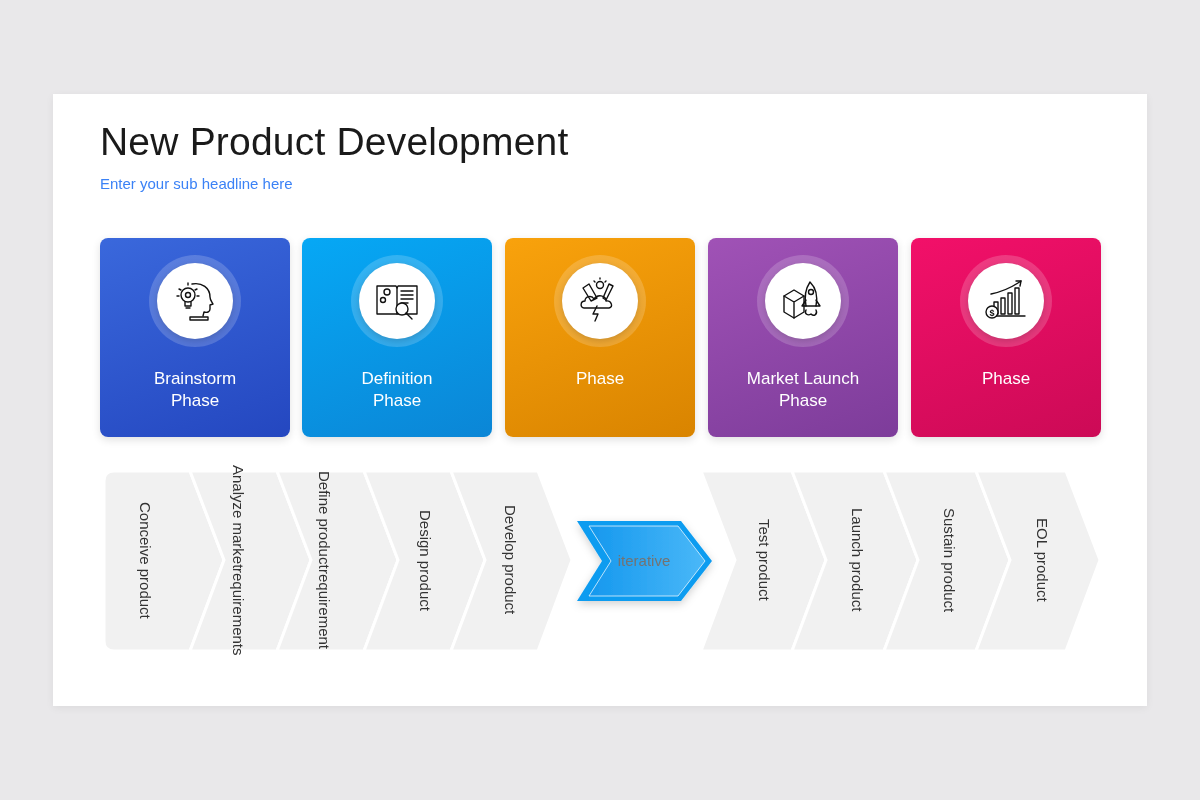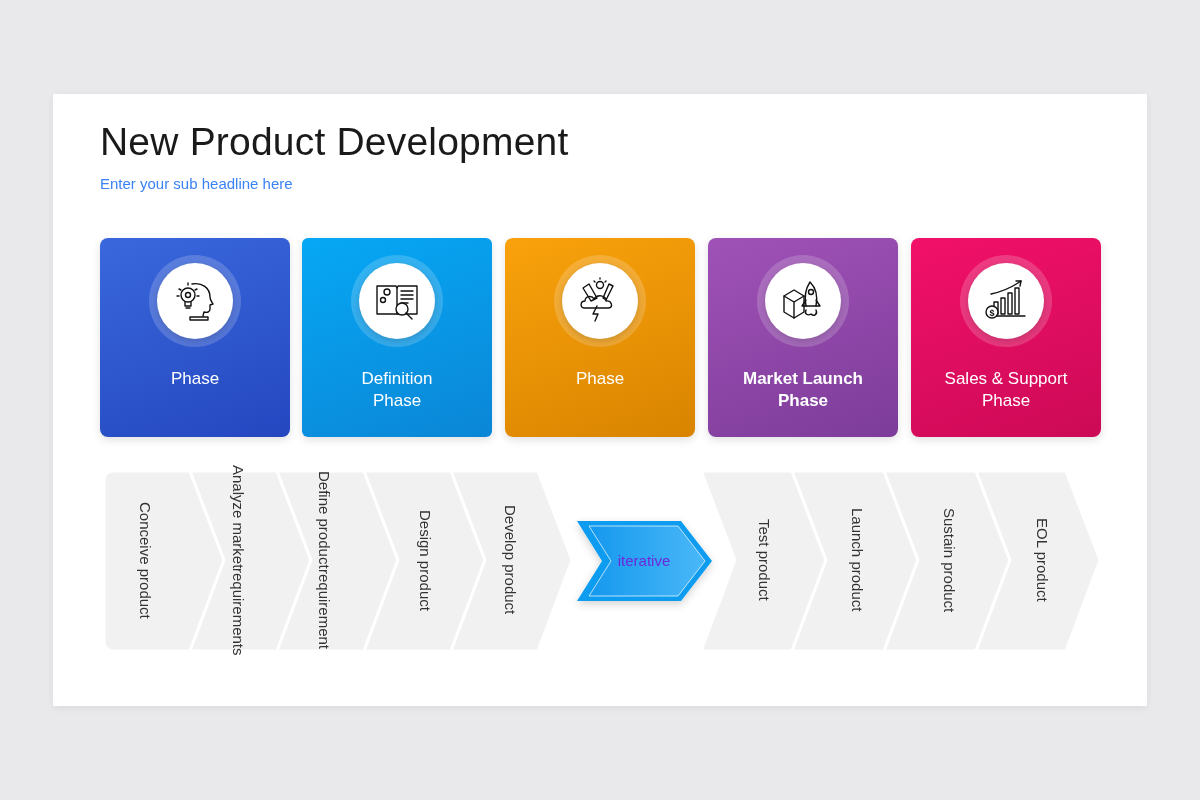--- a/index.html
+++ b/index.html
@@ -34,21 +34,21 @@
     position: absolute; left: 0; right: 0; top: 130px; text-align: center;
     font-size: 17px; line-height: 22px; color: #fff;
   }
   .steps { position: absolute; left: 0; top: 0; width: 1094px; height: 612px; }
   .vtext {
     position: absolute; writing-mode: vertical-rl; font-size: 15px; color: #333;
     line-height: 17px; text-align: center; white-space: nowrap;
   }
   .iter-label {
     position: absolute; left: 541px; top: 458px; width: 100px; text-align: center;
-    font-size: 15px; color: #6d28d9;
+    font-size: 15px; color: #737373;
   }
 </style>
 </head>
 <body>
 
 <div class="slide">
   <div class="title">New Product Development</div>
   <div class="subtitle">Enter your sub headline here</div>
 
   <div class="card" style="left:47px;background:linear-gradient(160deg,#3a68dc,#2447c0);">
@@ -59,25 +59,26 @@
           <path d="M20 41 L38 41 L38 44 L20 44 Z"></path>
           <circle cx="18" cy="19" r="7"></circle>
           <circle cx="18" cy="19" r="2.5"></circle>
           <path d="M15 26 L15 30 L21 30 L21 26"></path>
           <path d="M16 32 L20 32"></path>
           <path d="M18 7 L18 9 M9 13 L11 14 M27 13 L25 14 M7 20 L9 20 M29 20 L27 20"></path>
         </svg>
       </div>
     </div>
     <div class="label">
-      <div>Phase</div>
-    </div>
-  </div>
-
-  <div class="card" style="left:249px;background:linear-gradient(160deg,#06a8f5,#0b86d6);border-radius:6px;">
+      <div>Brainstorm</div>
+      <div>Phase</div>
+    </div>
+  </div>
+
+  <div class="card" style="left:249px;background:linear-gradient(160deg,#06a8f5,#0b86d6);">
     <div class="ring">
       <div class="circle">
         <svg viewBox="0 0 50 50" fill="none" stroke="#111" stroke-width="1.4" stroke-linecap="round" stroke-linejoin="round">
           <path d="M5 10 L24 10 L25 12 L26 10 L45 10 L45 38 L5 38 Z"></path>
           <path d="M25 12 L25 38"></path>
           <path d="M29 15 L41 15 M29 19 L41 19 M29 23 L41 23 M29 27 L36 27"></path>
           <circle cx="15" cy="16" r="3"></circle>
           <circle cx="11" cy="24" r="2.5"></circle>
           <circle cx="30" cy="33" r="6" fill="#fff"></circle>
           <path d="M34 37 L40 43"></path>
@@ -101,21 +102,21 @@
           <circle cx="25" cy="9" r="3.5"></circle>
           <path d="M25 2 L25 3 M19 5 L20 6 M31 5 L30 6"></path>
         </svg>
       </div>
     </div>
     <div class="label">
       <div>Phase</div>
     </div>
   </div>
 
-  <div class="card" style="left:655px;background:linear-gradient(160deg,#a052b6,#7d3c9a);font-weight:bold;">
+  <div class="card" style="left:655px;background:linear-gradient(160deg,#a052b6,#7d3c9a);">
     <div class="ring">
       <div class="circle">
         <svg viewBox="0 0 50 50" fill="none" stroke="#111" stroke-width="1.4" stroke-linecap="round" stroke-linejoin="round">
           <path d="M6 20 L16 14 L26 20 L26 36 L16 42 L6 36 Z"></path>
           <path d="M6 20 L16 26 L26 20 M16 26 L16 42"></path>
           <path d="M32 6 C38 12 40 20 38 30 L28 30 C26 20 28 12 32 6 Z" fill="#fff"></path>
           <circle cx="33" cy="16" r="2.5"></circle>
           <path d="M28 24 L24 30 L28 30 M38 24 L42 30 L38 30"></path>
           <path d="M28 34 C26 38 30 40 33 38 C36 41 40 38 38 34"></path>
         </svg>
@@ -137,21 +138,20 @@
           <rect x="20" y="22" width="4" height="16"></rect>
           <rect x="27" y="17" width="4" height="21"></rect>
           <rect x="34" y="12" width="4" height="26"></rect>
           <path d="M12 40 L44 40"></path>
           <circle cx="11" cy="36" r="6" fill="#fff"></circle>
           <text x="11" y="39.5" font-size="9" text-anchor="middle" fill="#111" stroke="none" font-family="Liberation Sans, sans-serif" font-weight="bold">$</text>
         </svg>
       </div>
     </div>
     <div class="label">
-      <div>Sales &amp; Support</div>
       <div>Phase</div>
     </div>
   </div>
 
   <svg class="steps" viewBox="0 0 1094 612">
     <defs>
       <linearGradient id="iterGrad" x1="0" y1="0" x2="1" y2="0">
         <stop offset="0" stop-color="#1598ee"></stop>
         <stop offset="1" stop-color="#4ab8f8"></stop>
       </linearGradient>

